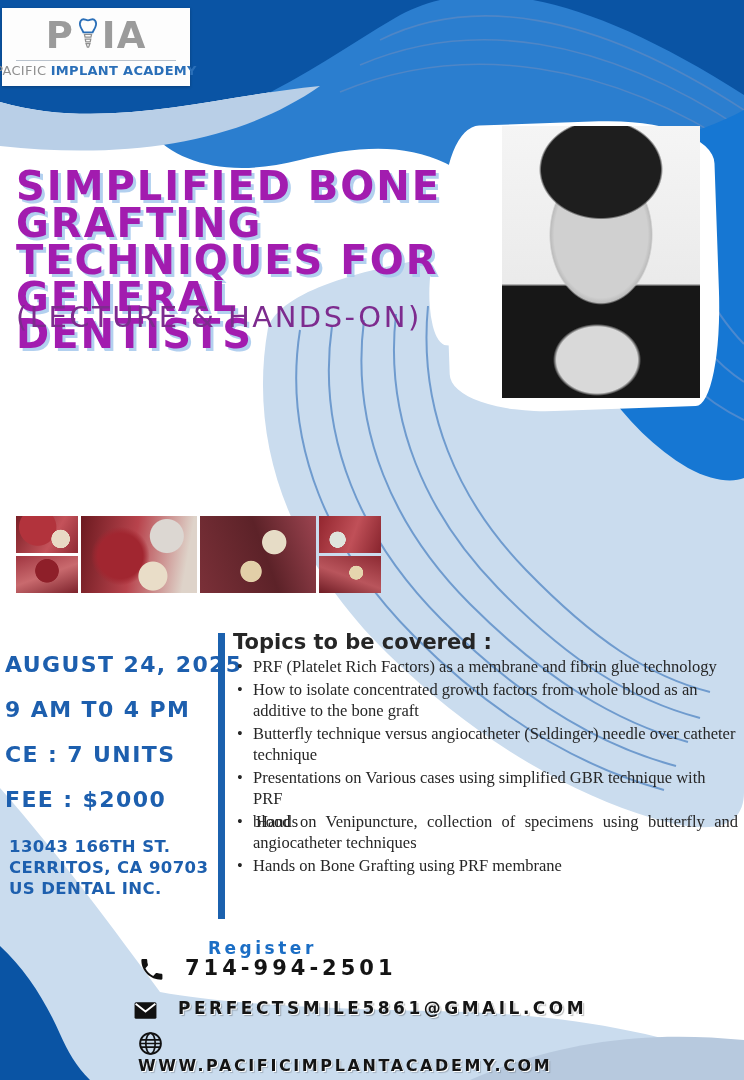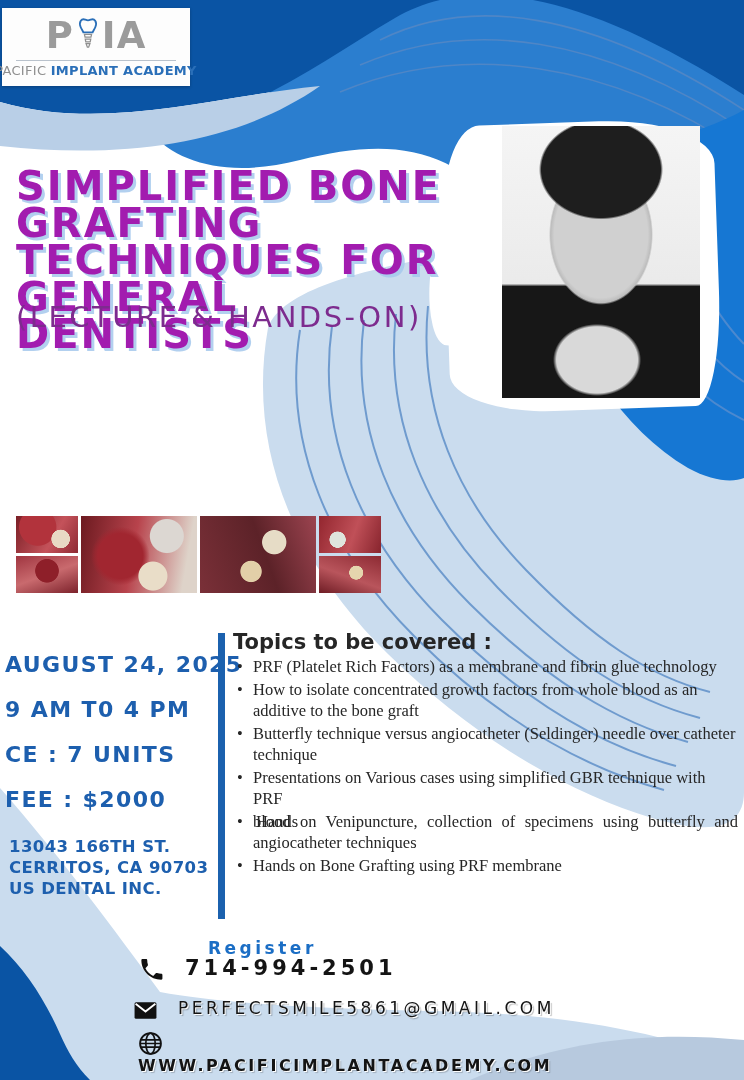--- a/index.html
+++ b/index.html
@@ -83,21 +83,21 @@
   .topics-list li::before{content:"\2022"; position:absolute; left:4px; top:0;}
   .justify{text-align:justify;}
   .ovwrap{position:relative; display:inline-block;}
   .ov-over{position:absolute; left:3px; top:0;}
 
   
   .register{position:absolute; left:208px; top:938px; z-index:4; color:#1b6ec5; font-weight:800; font-size:17px; letter-spacing:3.5px;}
   .crow{position:absolute; z-index:4; display:flex; align-items:flex-start; color:#141414;}
   .crow .cicon{display:inline-flex; margin-right:20px;}
   .crow-phone{left:138px; top:956px; font-weight:800; font-size:21px; letter-spacing:4px;}
-  .crow-email{left:133px; top:998px; font-weight:400; font-size:17px; letter-spacing:3.5px; text-shadow:1px 1px 0 #fff,2px 2px 1px rgba(0,0,0,.25);}
+  .crow-email{left:133px; top:998px; font-weight:700; font-size:17px; letter-spacing:3.5px; text-shadow:1px 1px 0 #fff,2px 2px 1px rgba(0,0,0,.25);}
   .crow-web{left:138px; top:1031px; font-weight:800; font-size:16px; letter-spacing:2.6px; text-shadow:1px 1px 0 #fff,2px 2px 1px rgba(0,0,0,.2);flex-direction:column;}
 </style>
 </head>
 <body>
 
 <div class="page">
 
   <svg class="bg" width="744" height="1080" viewBox="0 0 744 1080">
 
     <path d="M0,0 H744 V470 C700,505 650,500 610,455 C545,383 555,265 515,185 C470,95 400,78 320,86 C210,97 105,132 0,102 Z" fill="#0a54a4"></path>

